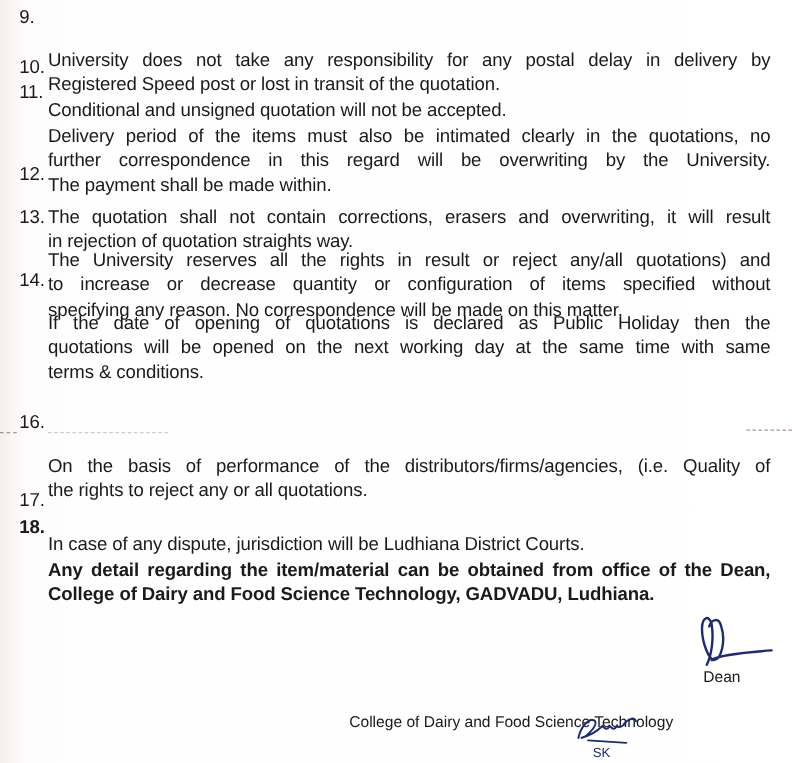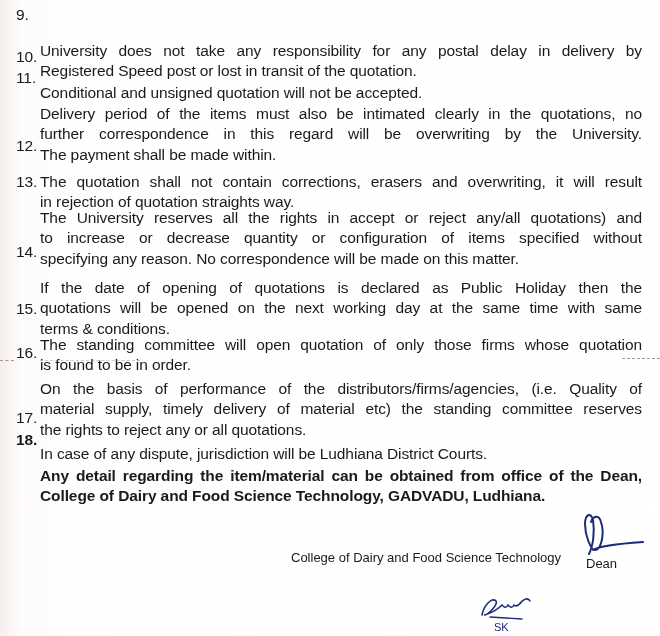--- a/index.html
+++ b/index.html
@@ -101,48 +101,40 @@
     <span class="num">12.</span>
     <span class="text">
       <span class="line">The quotation shall not contain corrections, erasers and overwriting, it will result</span>
       <span class="line last">in rejection of quotation straights way.</span>
     </span>
   </div>
 
   <div class="item" style="top:172px;">
     <span class="num">13.</span>
     <span class="text">
-      <span class="line">The University reserves all the rights in accept or reject any/all quotations) and</span>
+      <span class="line">The University reserves all the rights in result or reject any/all quotations) and</span>
       <span class="line">to increase or decrease quantity or configuration of items specified without</span>
       <span class="line last">specifying any reason. No correspondence will be made on this matter.</span>
     </span>
   </div>
 
-  <div class="item" style="top:242px;">
+  <div class="item" style="top:224px;">
     <span class="num">14.</span>
     <span class="text">
       <span class="line">If the date of opening of quotations is declared as Public Holiday then the</span>
       <span class="line">quotations will be opened on the next working day at the same time with same</span>
       <span class="line last">terms &amp; conditions.</span>
     </span>
   </div>
 
-  <div class="item" style="top:299px;">
-    <span class="num">15.</span>
-    <span class="text">
-      <span class="line">The standing committee will open quotation of only those firms whose quotation</span>
-      <span class="line last">is found to be in order.</span>
-    </span>
-  </div>
 
   <div class="item" style="top:343px;">
     <span class="num">16.</span>
     <span class="text">
       <span class="line">On the basis of performance of the distributors/firms/agencies, (i.e. Quality of</span>
-      <span class="line">material supply, timely delivery of material etc) the standing committee reserves</span>
       <span class="line last">the rights to reject any or all quotations.</span>
     </span>
   </div>
   <div class="dotted-rule" style="left:0px; top:360px; width:14px;"></div>
   <div class="dotted-rule" style="left:40px; top:360px; width:100px; opacity:0.35;"></div>
   <div class="dotted-rule" style="left:622px; top:358px; width:38px;"></div>
 
   <div class="item" style="top:408px;">
     <span class="num">17.</span>
     <span class="text">
@@ -156,21 +148,21 @@
       <span class="line">Any detail regarding the item/material can be obtained from office of the Dean,</span>
       <span class="line last">College of Dairy and Food Science Technology, GADVADU, Ludhiana.</span>
     </span>
   </div>
 
   <svg class="sig-svg" style="left:575px; top:510px;" width="80" height="50" viewBox="0 0 80 50">
     <path d="M14 44 C 18 36, 20 22, 18 10 C 16 2, 10 4, 10 14 C 10 26, 16 40, 20 40 C 26 40, 30 24, 26 12 C 24 4, 18 6, 16 12 M 18 40 C 24 36, 40 34, 68 32" fill="none" stroke="#1c2a7a" stroke-width="2" stroke-linecap="round"></path>
   </svg>
 
   <div class="sig-block" style="left:586px; top:556px;">Dean</div>
-  <div class="sig-block" style="left:291px; top:550px;">College of Dairy and Food Science Technology</div>
+  <div class="sig-block" style="left:291px; top:594px;">College of Dairy and Food Science Technology</div>
 
   <svg class="sig-svg" style="left:478px; top:593px;" width="70" height="40" viewBox="0 0 70 40">
     <path d="M4 22 C 6 12, 14 4, 18 8 C 20 12, 10 22, 6 22 C 14 20, 20 16, 24 12 C 26 14, 28 16, 30 12 C 32 14, 34 16, 36 12 C 38 14, 42 12, 44 8 M 42 10 C 46 6, 50 4, 52 8" fill="none" stroke="#1c2a7a" stroke-width="1.6" stroke-linecap="round"></path>
     <path d="M12 24 L 44 26" fill="none" stroke="#1c2a7a" stroke-width="1.4" stroke-linecap="round"></path>
     <text x="16" y="38" font-size="11" fill="#1c2a7a" font-family="Liberation Sans, sans-serif">SK</text>
   </svg>
 
 </div>
 
 </body></html>

